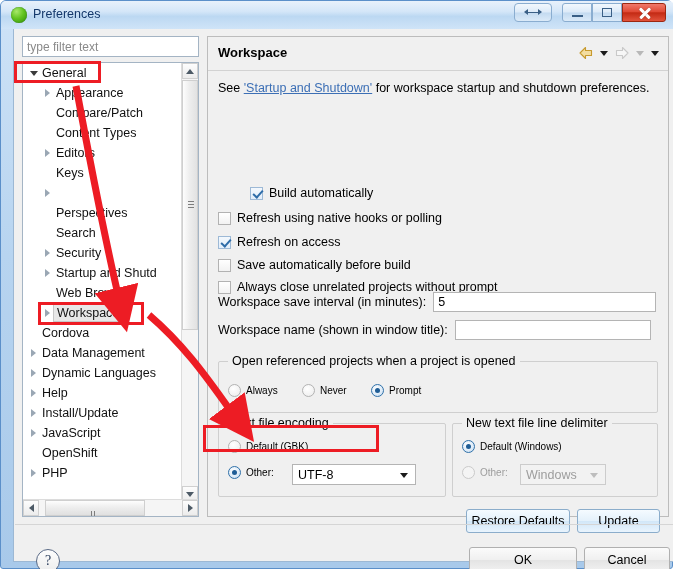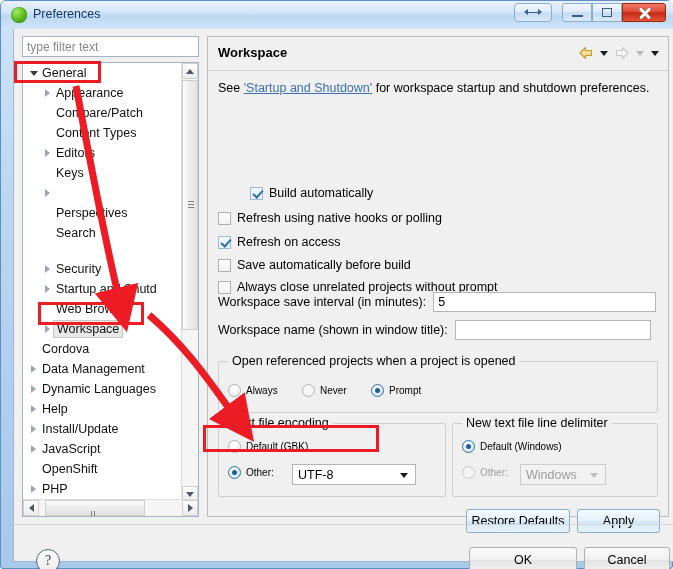--- a/index.html
+++ b/index.html
@@ -492,21 +492,21 @@
             </span>
           </div>
           <div class="tree-item" style="padding-left: 18px;">
             <span class="tw"></span>
             <span class="tree-label">Perspectives</span>
           </div>
           <div class="tree-item" style="padding-left: 18px;">
             <span class="tw"></span>
             <span class="tree-label">Search</span>
           </div>
-          <div class="tree-item" style="padding-left: 18px; margin-top: 16px;">
+          <div class="tree-item" style="padding-left: 18px;">
             <span class="tw">
               <span class="tw-collapsed"></span>
             </span>
             <span class="tree-label">Security</span>
           </div>
           <div class="tree-item" style="padding-left: 18px;">
             <span class="tw">
               <span class="tw-collapsed"></span>
             </span>
             <span class="tree-label">Startup and Shutd</span>
@@ -698,21 +698,21 @@
             <span class="rbox disabled"></span>
             <span class="rlabel disabled">Other:</span>
           </div>
           <div class="combo disabled" style="position:absolute; left:67px; top:40px; width:86px;">
             <span>Windows</span>
             <span class="combo-caret"></span>
           </div>
         </div>
 
         <div class="pbtn" id="btn-restore" style="left:258px; top:438px; width:104px; height:24px;">Restore Defaults</div>
-        <div class="pbtn" id="btn-apply" style="left:369px; top:438px; width:83px; height:24px;">Apply</div>
+        <div class="pbtn" id="btn-apply" style="left:369px; top:438px; width:83px; height:24px;">Update</div>
       </div>
     </div>
 
     <div id="footer-sep"></div>
     <div id="help-icon">?</div>
     <div class="pbtn plain" id="btn-ok" style="left:455px; top:518px; width:108px; height:26px;">OK</div>
     <div class="pbtn plain" id="btn-cancel" style="left:570px; top:518px; width:86px; height:26px;">Cancel</div>
   </div>
 </div>
 

